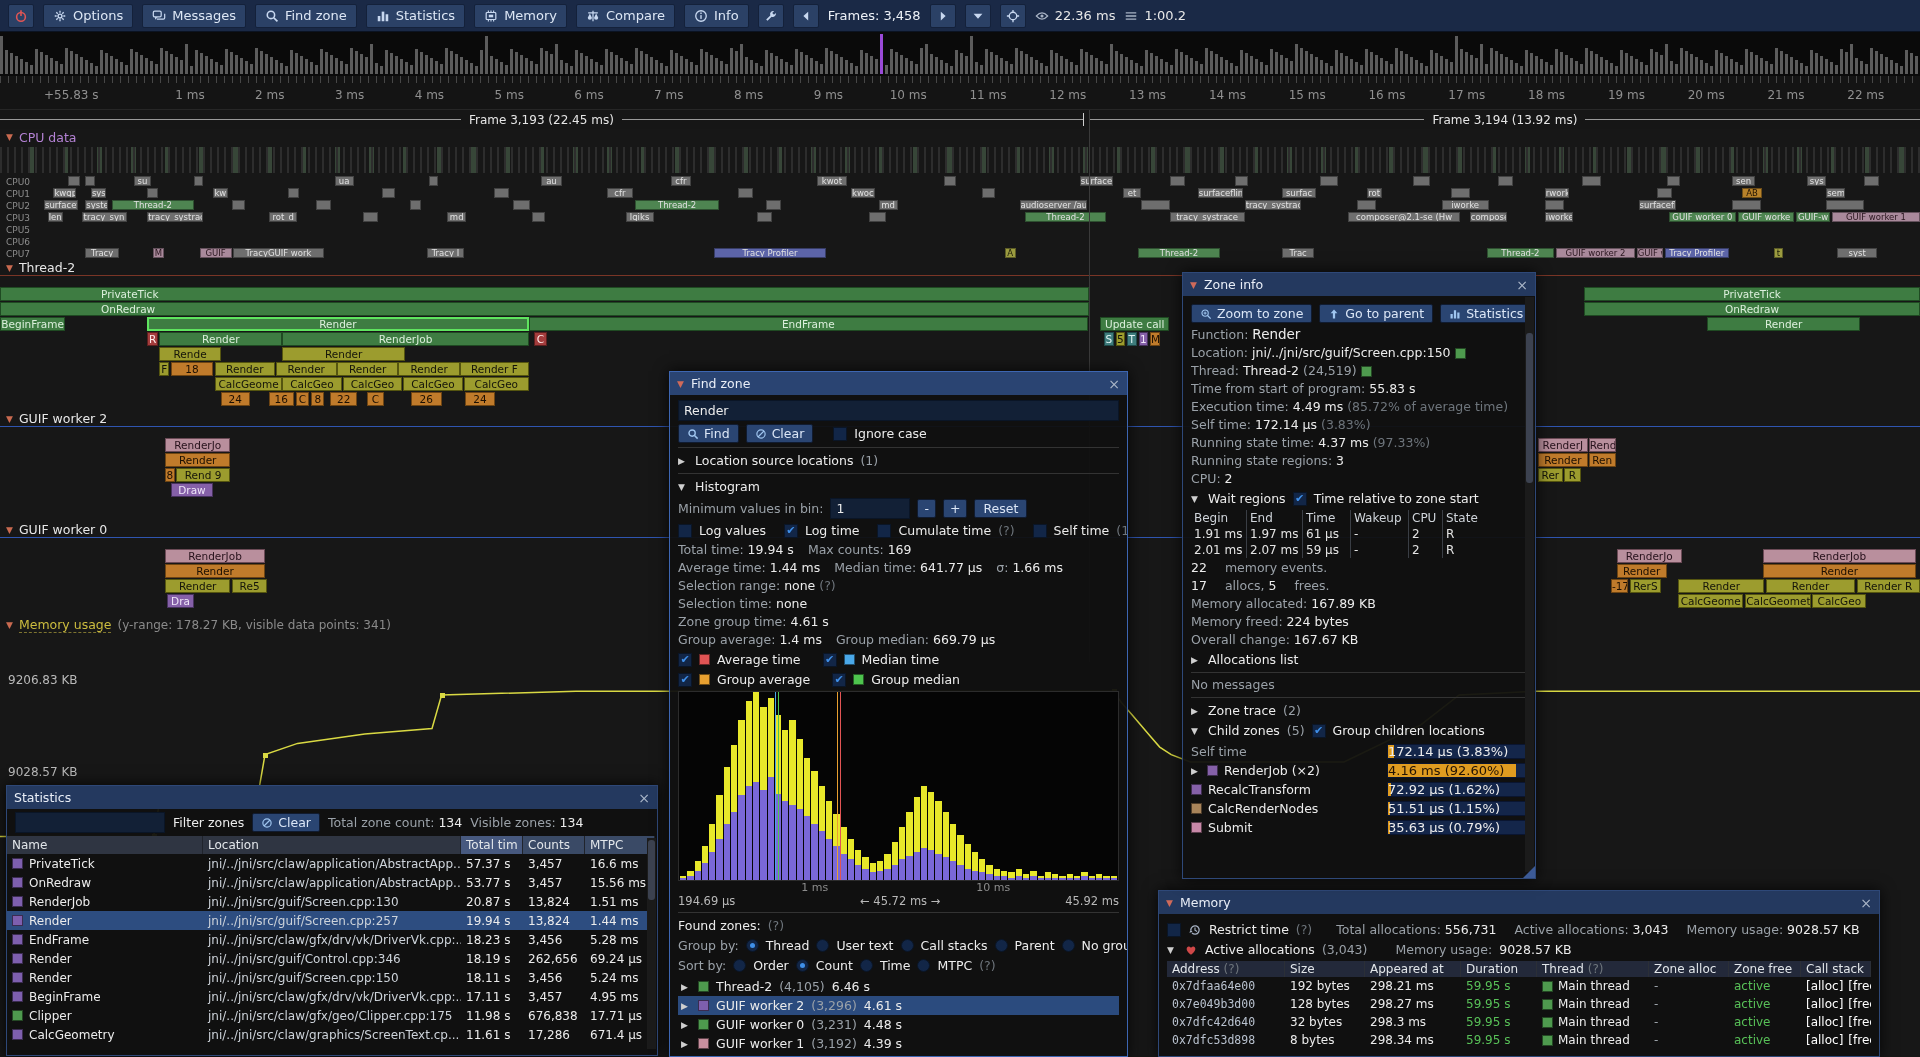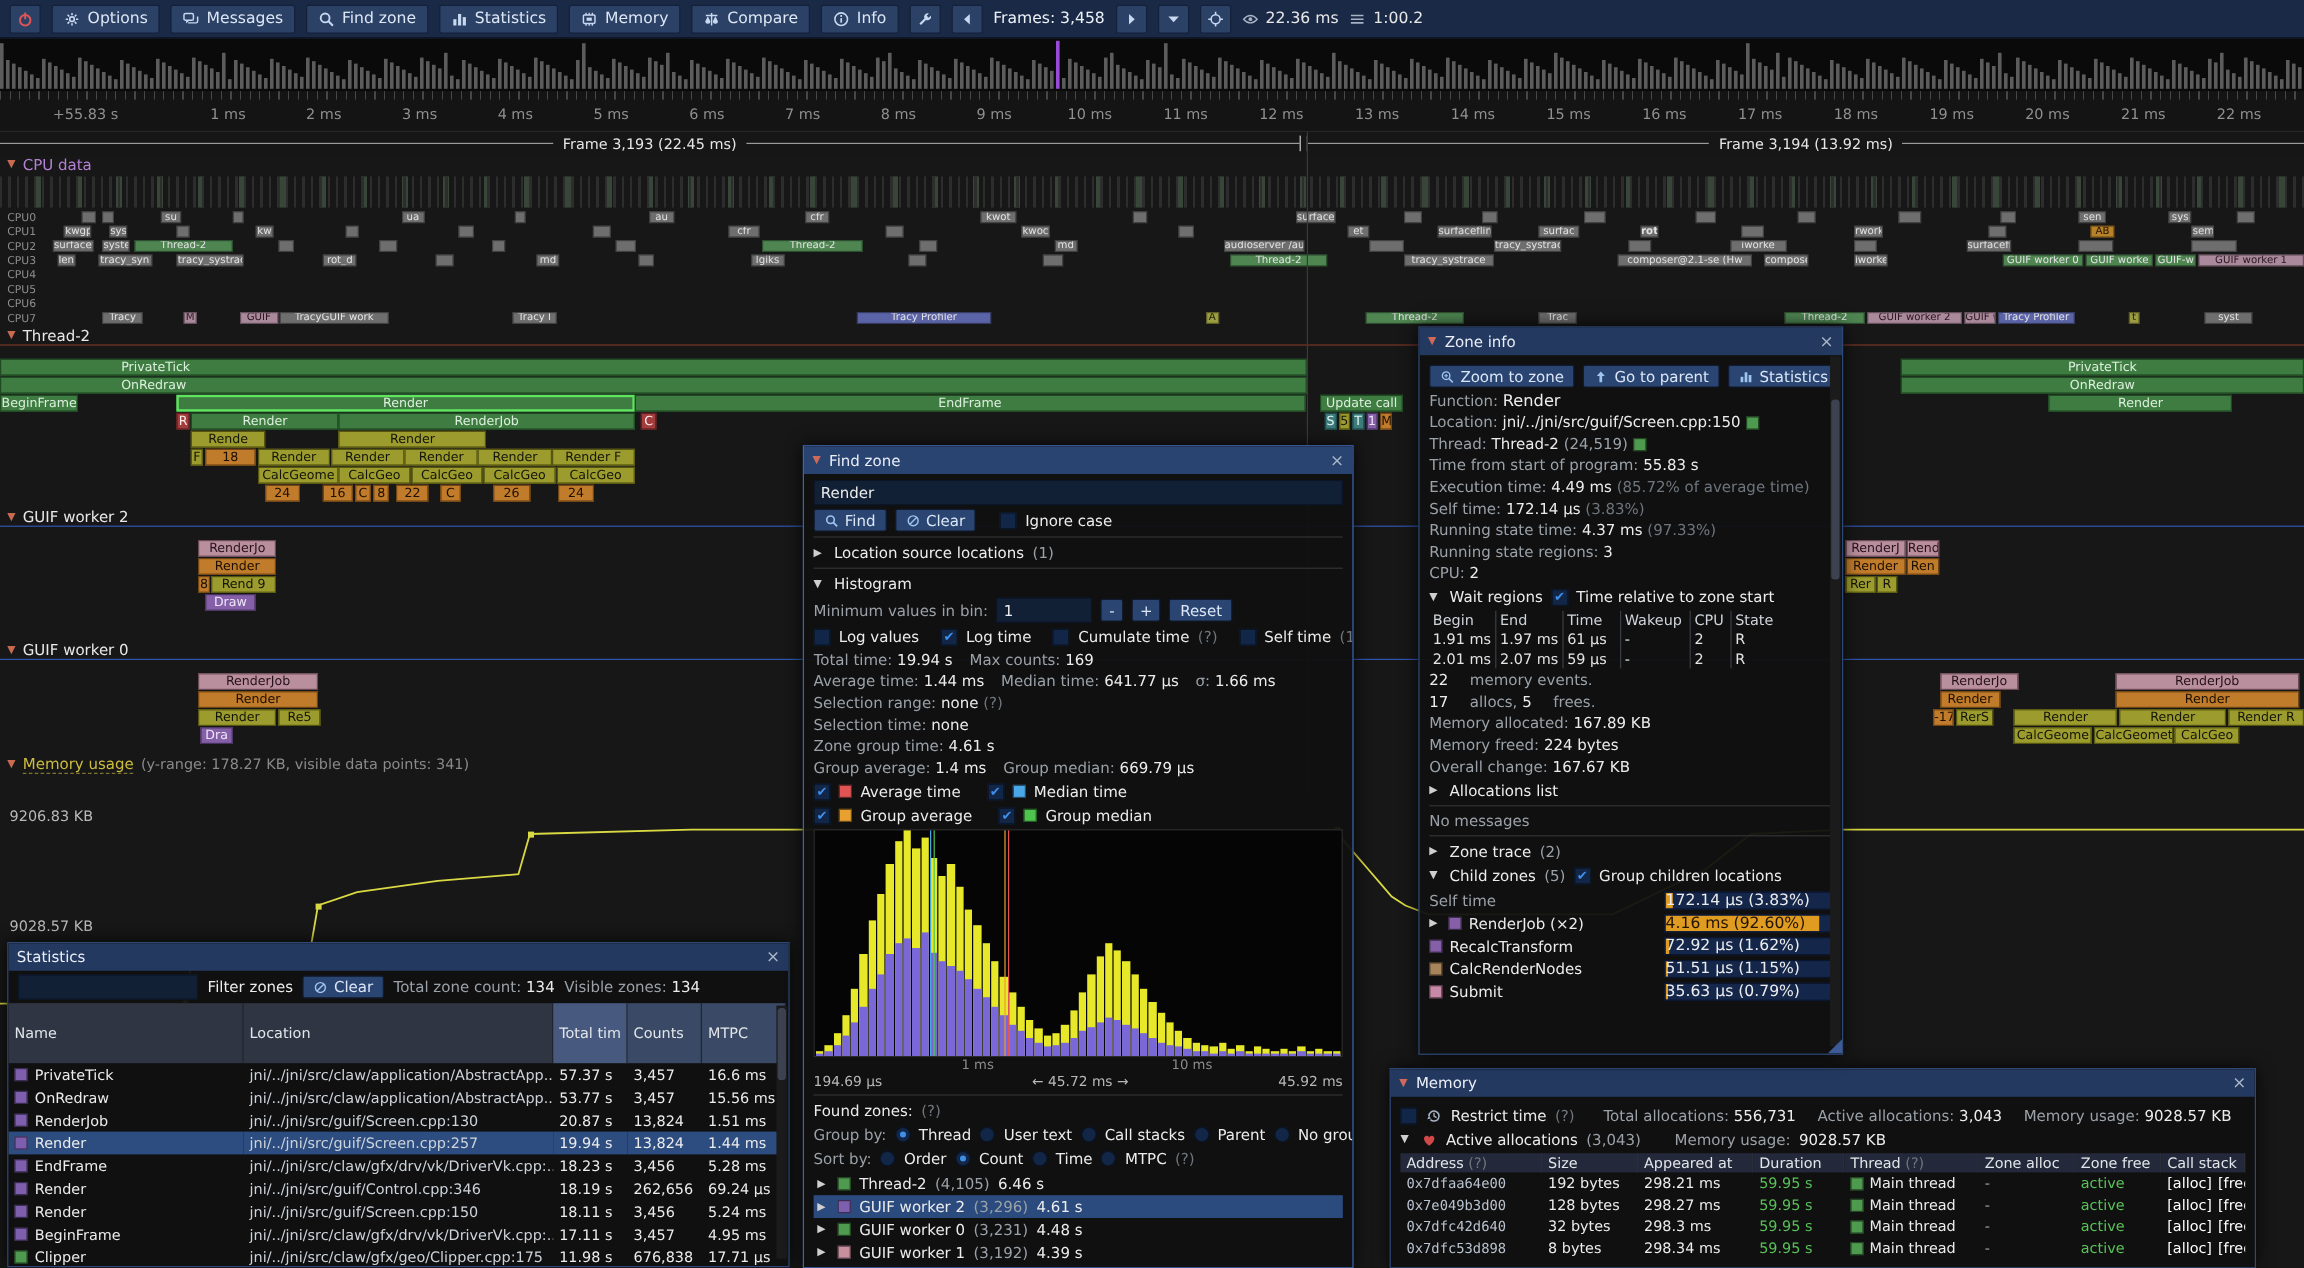--- a/index.html
+++ b/index.html
@@ -108,21 +108,21 @@
 .czfill{position:absolute;left:0;top:0;bottom:0;background:#e09c20}
 .cztext{position:absolute;inset:0;text-align:left;font-size:13px;line-height:14px;color:#ececec}
 .cztext.dark{color:#231303}
 .sbar{position:absolute;right:1px;top:24px;bottom:6px;width:9px;background:#1b1b1b}
 .sthumb{position:absolute;left:1px;right:1px;background:#3c4250;border-radius:3px}
 .grip{position:absolute;right:0;bottom:0;width:0;height:0;border-left:12px solid transparent;border-bottom:12px solid #3c5a96}
 
 
 .st-controls{display:flex;align-items:center;gap:8px;padding:3px 8px;white-space:nowrap}
 .st-grid{display:grid;grid-template-columns:196px 258px 62px 62px 70px;font-size:12px}
-.st-grid .hc{background:#2f3542;color:#e2e6ea;padding:18px 5px;border-right:1px solid #20242c;white-space:nowrap;overflow:hidden}
+.st-grid .hc{background:#2f3542;color:#e2e6ea;padding:2px 5px;border-right:1px solid #20242c;white-space:nowrap;overflow:hidden}
 .st-grid .hc.sorted{background:#47597f}
 .st-grid .hc.blue{background:#3a4a66}
 .st-row{display:contents}
 .st-cell{padding:2px 5px;height:19px;white-space:nowrap;overflow:hidden;display:flex;align-items:center;gap:6px}
 .st-row.selected .st-cell{background:#2d4d80}
 .st-loc{color:#cdd3da}
 
 
 .mem-grid{display:grid;grid-template-columns:118px 80px 96px 76px 112px 80px 72px 1fr;font-size:12px}
 .mem-grid .hc{color:#e2e6ea;padding:1px 5px;border-right:1px solid #2b2f37;white-space:nowrap;background:#23293a}
@@ -740,21 +740,21 @@
             <div class="cseg cg" style="left: 13%; width: 0.6%;"></div>
             <div class="cseg cg" style="left: 18%; width: 0.7%;"></div>
             <div class="cseg cg" style="left: 24%; width: 0.8%;"></div>
             <div class="cseg cg" style="left: 30%; width: 1.4%;">cfr</div>
             <div class="cseg cg" style="left: 37%; width: 0.8%;"></div>
             <div class="cseg cg" style="left: 43%; width: 1.3%;">kwoc</div>
             <div class="cseg cg" style="left: 50%; width: 0.7%;"></div>
             <div class="cseg cg" style="left: 57.5%; width: 1%;">et</div>
             <div class="cseg cg" style="left: 61.5%; width: 2.4%;">surfaceflinge</div>
             <div class="cseg cg" style="left: 66%; width: 1.8%;">surfac</div>
-            <div class="cseg cg" style="left: 70.5%; width: 0.8%; font-weight: bold;">rot</div>
+            <div class="cseg cg" style="left: 70.5%; width: 0.8%;">rot</div>
             <div class="cseg cg" style="left: 75%; width: 1%;"></div>
             <div class="cseg cg" style="left: 80%; width: 1.3%;">rworke</div>
             <div class="cseg cg" style="left: 86%; width: 0.8%;"></div>
             <div class="cseg co" style="left: 90.5%; width: 1.1%;">AB</div>
             <div class="cseg cg" style="left: 95%; width: 1%;">sem</div>
           </div>
         </div>
         <div class="cpurow">
           <span class="cpulbl">CPU2</span>
           <div class="cpuarea">
@@ -795,24 +795,20 @@
             <div class="cseg cgr" style="left: 52.3%; width: 4.3%;">Thread-2</div>
             <div class="cseg cg" style="left: 60%; width: 4%;">tracy_systrace</div>
             <div class="cseg cg" style="left: 69.5%; width: 6%;">composer@2.1-se (Hw</div>
             <div class="cseg cg" style="left: 76%; width: 2%;">composer@</div>
             <div class="cseg cg" style="left: 80%; width: 1.5%;">iworke</div>
             <div class="cseg cgr" style="left: 86.6%; width: 3.6%;">GUIF worker 0</div>
             <div class="cseg cgr" style="left: 90.3%; width: 3%;">GUIF worke</div>
             <div class="cseg cgr" style="left: 93.4%; width: 1.8%;">GUIF-w</div>
             <div class="cseg cm" style="left: 95.3%; width: 4.7%;">GUIF worker 1</div>
           </div>
-        </div>
-        <div class="cpurow">
-          <span class="cpulbl">CPU4</span>
-          <div class="cpuarea"></div>
         </div>
         <div class="cpurow">
           <span class="cpulbl">CPU5</span>
           <div class="cpuarea"></div>
         </div>
         <div class="cpurow">
           <span class="cpulbl">CPU6</span>
           <div class="cpuarea"></div>
         </div>
         <div class="cpurow">

